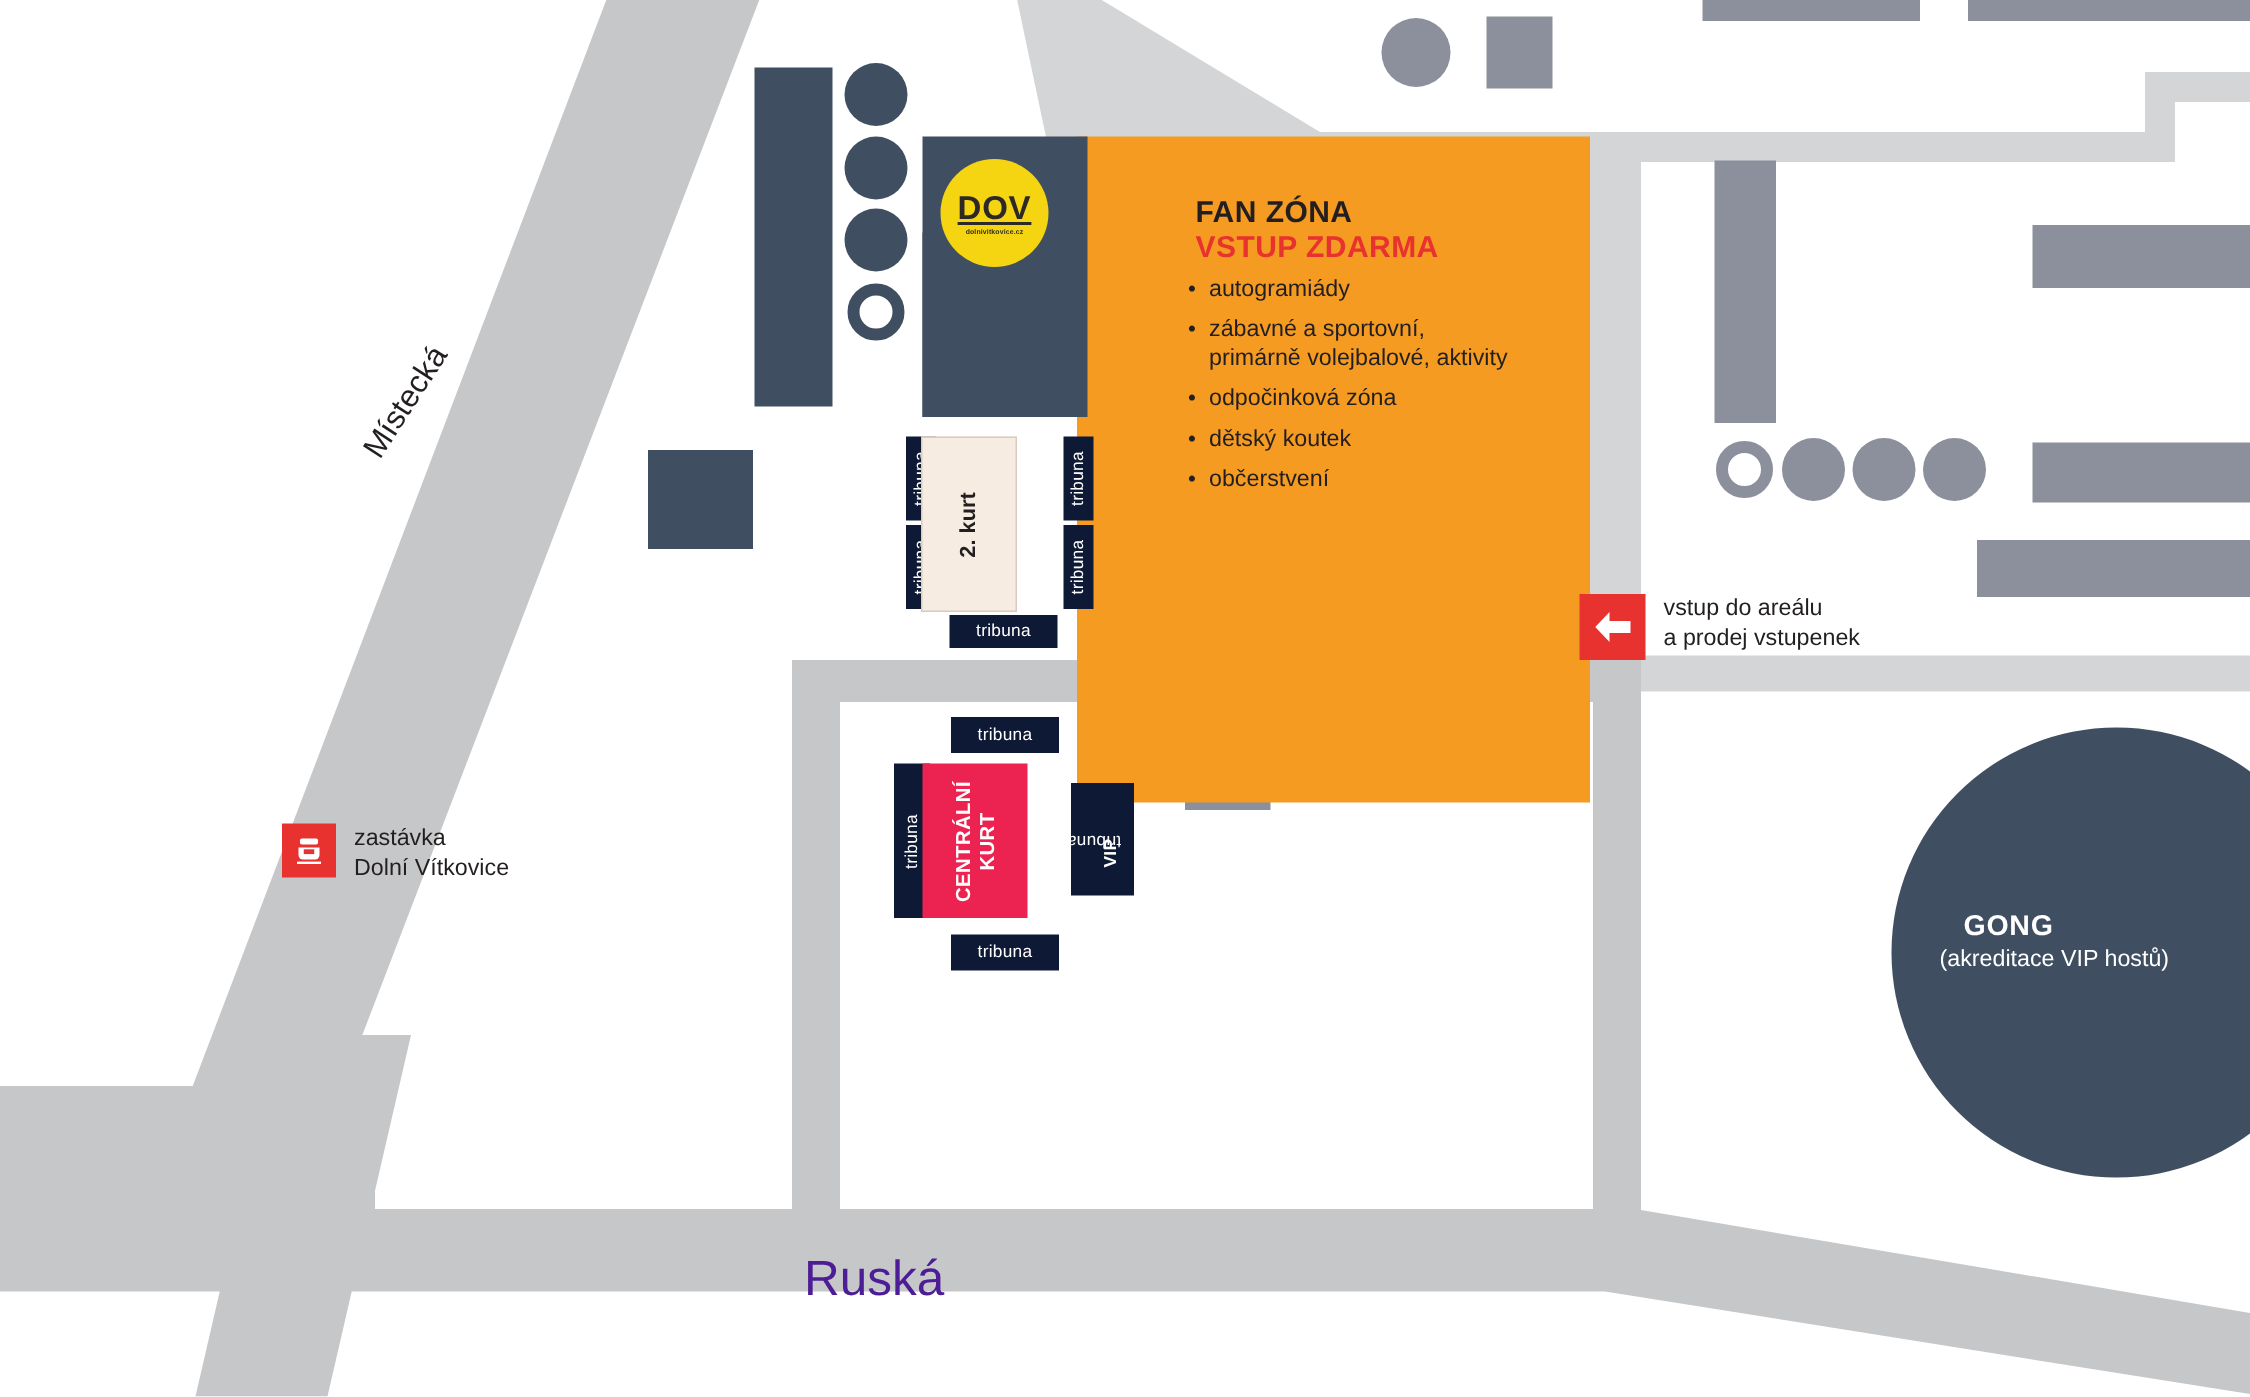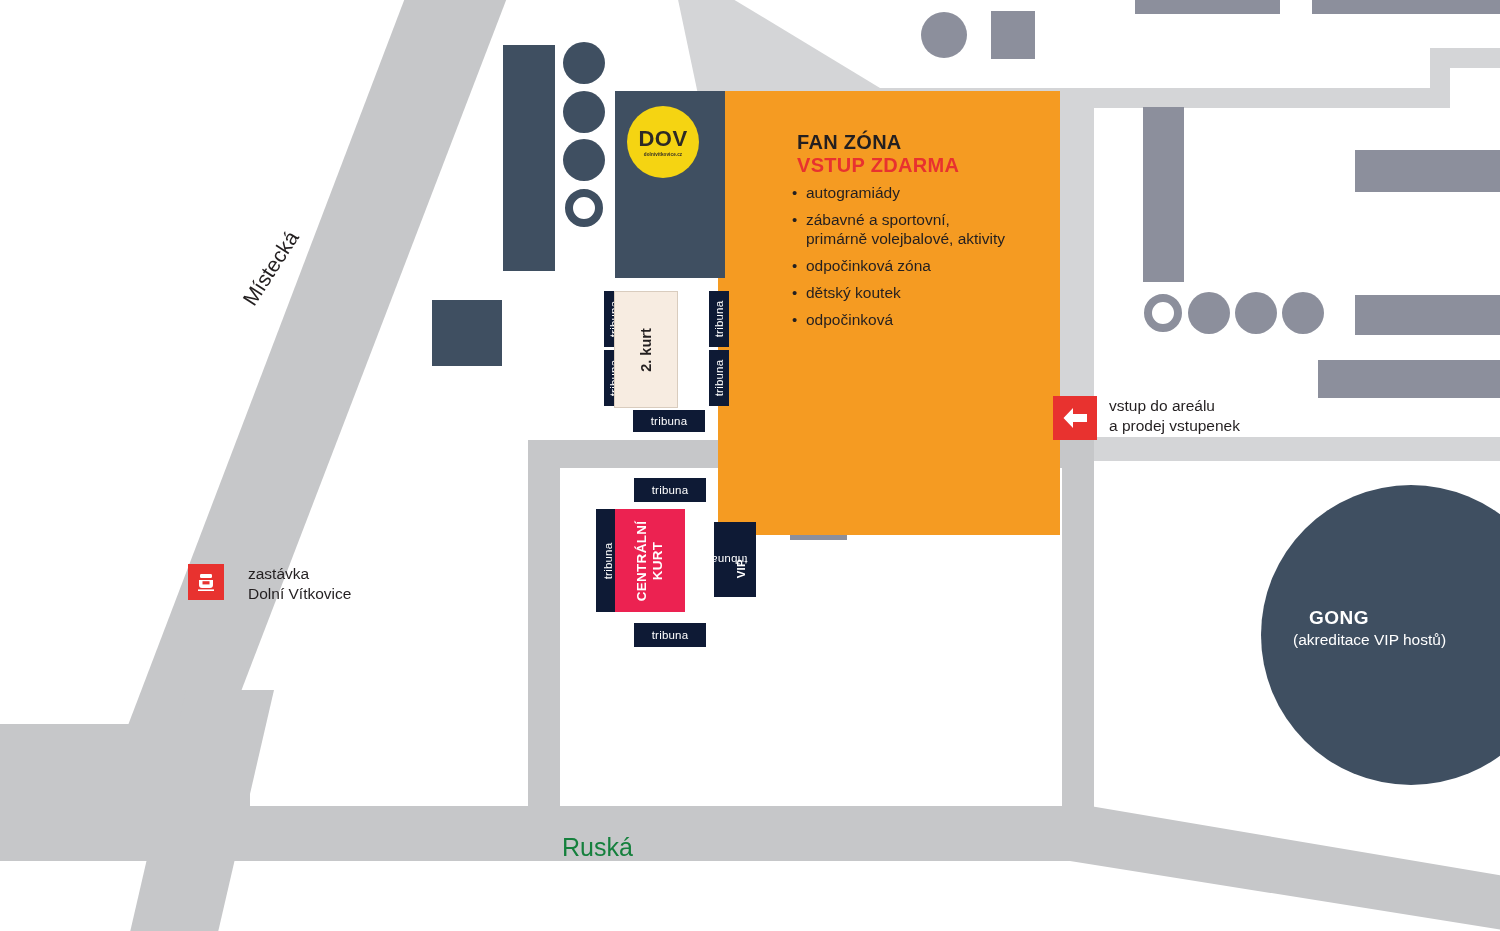--- a/index.html
+++ b/index.html
@@ -100,20 +100,21 @@
     flex-direction: column;
     align-items: center;
     justify-content: center;
   }
   #dov-logo-text {
     font-size: 22px;
     font-weight: bold;
     color: #2d2a26;
     letter-spacing: 0.5px;
     line-height: 22px;
+    text-decoration: underline;
   }
   #dov-logo-sub {
     font-size: 4.6px;
     font-weight: bold;
     color: #2d2a26;
     letter-spacing: 0.1px;
     margin-top: 2px;
   }
   #bolttower-name {
     position: absolute;
@@ -243,24 +244,24 @@
   #street-mistecka {
     left: 238px;
     top: 297px;
     font-size: 21px;
     color: #231f20;
     transform: rotate(-57deg);
     transform-origin: left top;
     white-space: nowrap;
   }
   #street-ruska {
-    left: 562px;
+    left: 536px;
     top: 833px;
-    font-size: 25px;
-    color: #15803d;
+    font-size: 33px;
+    color: #4c1d95;
     white-space: nowrap;
   }
 </style>
 </head>
 <body>
 
 <div id="map-root">
 
   <svg id="map-svg" viewBox="0 0 1500 931">
 
@@ -316,21 +317,21 @@
   </svg>
 
   <div class="ov" id="fanzone-panel">
     <div id="fanzone-title">FAN ZÓNA</div>
     <div id="fanzone-subtitle">VSTUP ZDARMA</div>
     <ul id="fanzone-list">
       <li>autogramiády</li>
       <li>zábavné a sportovní,<br>primárně volejbalové, aktivity</li>
       <li>odpočinková zóna</li>
       <li>dětský koutek</li>
-      <li>odpočinková</li>
+      <li>občerstvení</li>
     </ul>
   </div>
 
   <div class="ov" id="bolttower-block">
     <div id="dov-logo">
       <div id="dov-logo-text">DOV</div>
       <div id="dov-logo-sub">dolnivitkovice.cz</div>
     </div>
   </div>
 
@@ -362,21 +363,21 @@
   <div class="ov central-court-box" style="left:615px; top:509px; width:70px; height:103px;">
     <span><span>CENTRÁLNÍ</span><br><span>KURT</span></span>
   </div>
   <div class="ov tribuna tribuna-v vip-stand" style="left:695px; top:522px; width:42px; height:75px;">
     <span><span>tribuna</span> <b>VIP</b></span>
   </div>
   <div class="ov tribuna" style="left:615px; top:623px; width:72px; height:24px;">
     <span>tribuna</span>
   </div>
 
-  <div class="ov marker" style="left:188px; top:548px;gap:12px;">
+  <div class="ov marker" style="left:188px; top:533px;">
     <div class="marker-icon" style="width:36px; height:36px;">
       <svg width="24" height="24" viewBox="0 0 24 24">
         <rect x="6" y="4" width="12" height="4" rx="1.2" fill="#ffffff"></rect>
         <path d="M5 10 h14 v5 a3 3 0 0 1 -3 3 h-8 a3 3 0 0 1 -3 -3 z" fill="#ffffff"></path>
         <rect x="8.5" y="11.2" width="7" height="3.2" fill="#e8322f"></rect>
         <rect x="4" y="19.4" width="16" height="1.6" fill="#ffffff"></rect>
         <rect x="6" y="8.6" width="12" height="1" fill="#e8322f"></rect>
       </svg>
     </div>
     <div class="marker-label">

